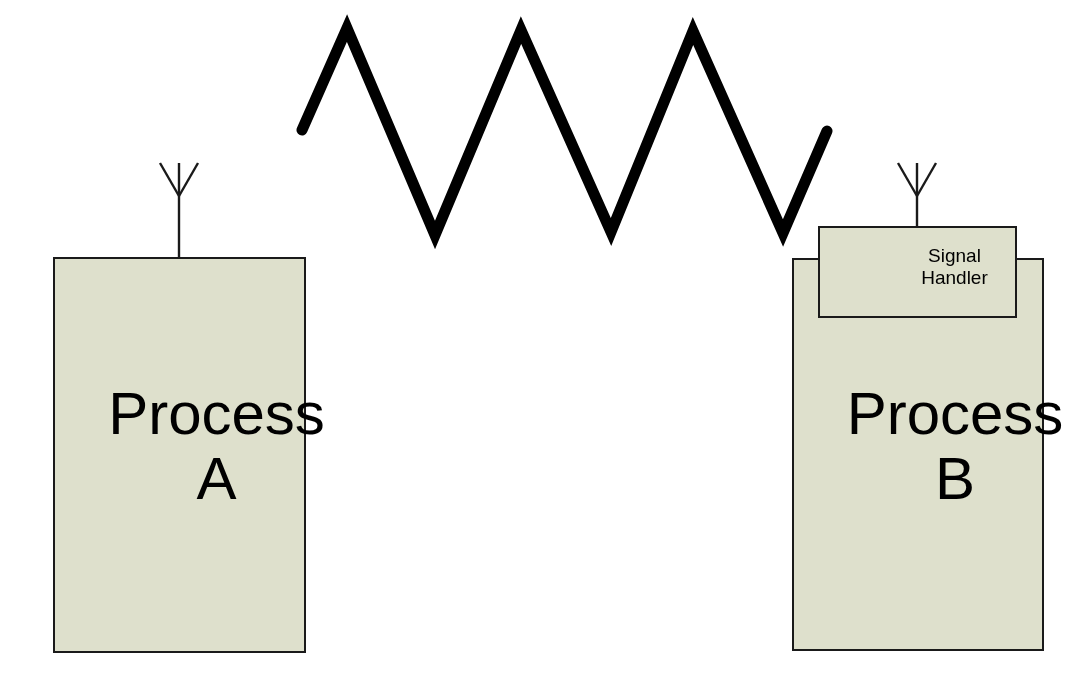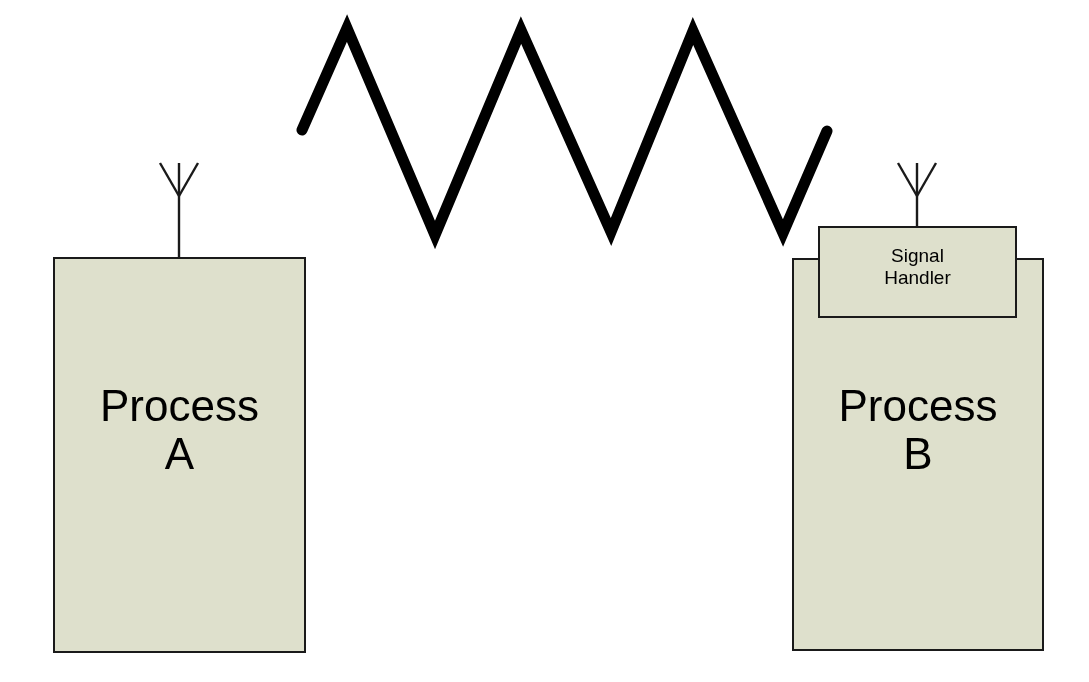--- a/index.html
+++ b/index.html
@@ -24,23 +24,24 @@
     width: 1089px;
     height: 682px;
   }
   .box-label {
     position: absolute;
     text-align: center;
     color: #000000;
     line-height: 1.08;
     white-space: pre-line;
     pointer-events: none;
+    padding-left: 37px;
   }
   #process-a-label, #process-b-label {
-    font-size: 44px;
+    font-size: 60px;
   }
   #signal-handler-label {
     font-size: 19px;
     line-height: 1.18;
   }
 </style>
 </head>
 <body>
 
 <div id="canvas">

